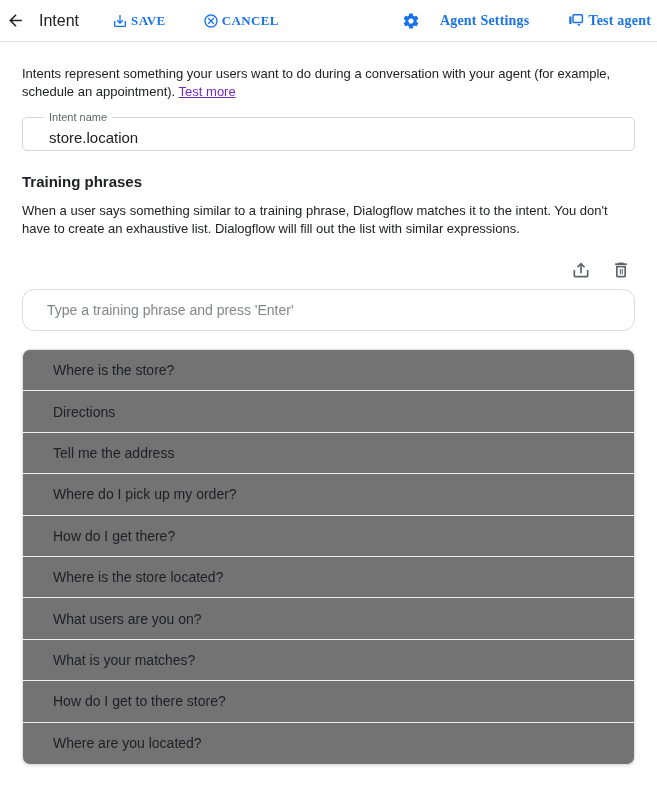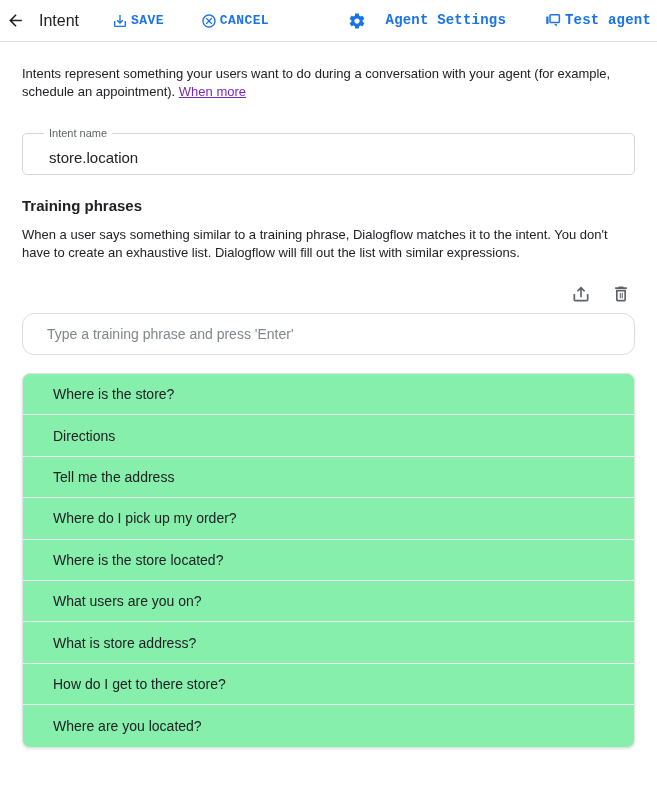--- a/index.html
+++ b/index.html
@@ -20,36 +20,36 @@
   .toolbar{
     height:42px;display:flex;align-items:center;
     border-bottom:1px solid #e0e0e0;
     padding:0 6px;background:#fff;
   }
   .icon-btn{display:inline-flex;align-items:center;justify-content:center;
     background:none;border:none;padding:0;cursor:pointer;}
   .back-btn{margin-right:14px;color:#202124;}
   .page-title{font-size:16px;font-weight:400;color:var(--text);margin-right:33px;}
   .tb-btn{
-    display:inline-flex;align-items:flex-start;gap:3px;
+    display:inline-flex;align-items:center;gap:3px;
     background:none;border:none;cursor:pointer;padding:0;
-    color:var(--accent);font-family:Liberation Mono, monospace;
+    color:var(--accent);font-family:Liberation Serif, serif;
     font-size:13px;font-weight:700;letter-spacing:.4px;
   }
   .tb-btn.caps{text-transform:uppercase;}
   .tb-btn.cancel{margin-left:37px;}
   .tb-btn.agent{margin-left:auto;font-size:14px;letter-spacing:.2px;gap:20px;}
   .tb-btn.test{margin-left:38px;font-size:14px;letter-spacing:.2px;}
   .tb-btn svg{flex:0 0 auto;}
   
   .main{padding:0 22px;}
   .intro{font-size:13px;line-height:18px;margin:23px 0 0;color:var(--text);}
   .learn-more{color:var(--link);text-decoration:underline;cursor:pointer;}
   
-  .intent-field{position:relative;margin-top:32px;height:42px;
+  .intent-field{position:relative;margin-top:16px;height:34px;
     border:1px solid #d6d6d6;border-radius:5px;}
   .intent-field .float-label{
     position:absolute;top:-7px;left:21px;background:#fff;padding:0 5px;
     font-size:11px;color:var(--icon-gray);line-height:13px;
   }
   .intent-field input{
     width:100%;height:100%;border:none;outline:none;background:transparent;
     padding:6px 12px 0 26px;font-size:15px;color:var(--text);
     font-family:inherit;border-radius:5px;
   }
@@ -63,21 +63,21 @@
   .phrase-input{
     display:block;width:100%;height:42px;margin-top:7px;
     border:1px solid var(--border);border-radius:12px;
     padding:0 24px;font-size:14px;color:var(--text);font-family:inherit;
     outline:none;
   }
   .phrase-input::placeholder{color:#80868b;opacity:1;}
   
   .phrase-card{
     margin-top:18px;border:1px solid #e3e3e3;border-radius:8px;
-    box-shadow:0 1px 3px rgba(0,0,0,.12);overflow:hidden;background:#86efac;
+    box-shadow:0 1px 3px rgba(0,0,0,.12);overflow:hidden;background:#737373;
   }
   .phrase-row{
     height:41.4px;display:flex;align-items:center;
     padding:0 30px;font-size:14px;color:var(--text);
     border-bottom:1px solid #eceef0;cursor:pointer;
   }
   .phrase-row:last-child{border-bottom:none;}
 </style>
 </head>
 <body>
@@ -125,21 +125,21 @@
         <path fill="currentColor" d="M3 6h3v10h11v3.5L13.5 16H4c-.55 0-1-.45-1-1V6z"></path>
         <rect x="8" y="3.5" width="12.5" height="10.5" rx="1.2" fill="none" stroke="currentColor" stroke-width="2"></rect>
       </svg>
     </span>
     <span>Test agent</span>
   </button>
 </header>
 
 <main class="main">
 
-  <p class="intro"><span>Intents represent something your users want to do during a conversation with your agent (for example, schedule an appointment). </span><a class="learn-more">When more</a></p>
+  <p class="intro"><span>Intents represent something your users want to do during a conversation with your agent (for example, schedule an appointment). </span><a class="learn-more">Test more</a></p>
 
   <div class="intent-field">
     <span class="float-label">Intent name</span>
     <input type="text" value="store.location" style="">
   </div>
 
   <h2 class="section-heading">Training phrases</h2>
 
   <p class="section-desc">When a user says something similar to a training phrase, Dialogflow matches it to the intent. You don't have to create an exhaustive list. Dialogflow will fill out the list with similar expressions.</p>
 
@@ -164,20 +164,21 @@
     </button>
   </div>
 
   <input class="phrase-input" type="text" value="" placeholder="Type a training phrase and press 'Enter'" style="">
 
   <div class="phrase-card" id="phrase-list">
       <div class="phrase-row">Where is the store?</div>
       <div class="phrase-row">Directions</div>
       <div class="phrase-row">Tell me the address</div>
       <div class="phrase-row">Where do I pick up my order?</div>
+      <div class="phrase-row">How do I get there?</div>
       <div class="phrase-row">Where is the store located?</div>
       <div class="phrase-row">What users are you on?</div>
-      <div class="phrase-row">What is store address?</div>
+      <div class="phrase-row">What is your matches?</div>
       <div class="phrase-row">How do I get to there store?</div>
       <div class="phrase-row">Where are you located?</div>
     </div>
 
 </main>
 
 </body></html>

